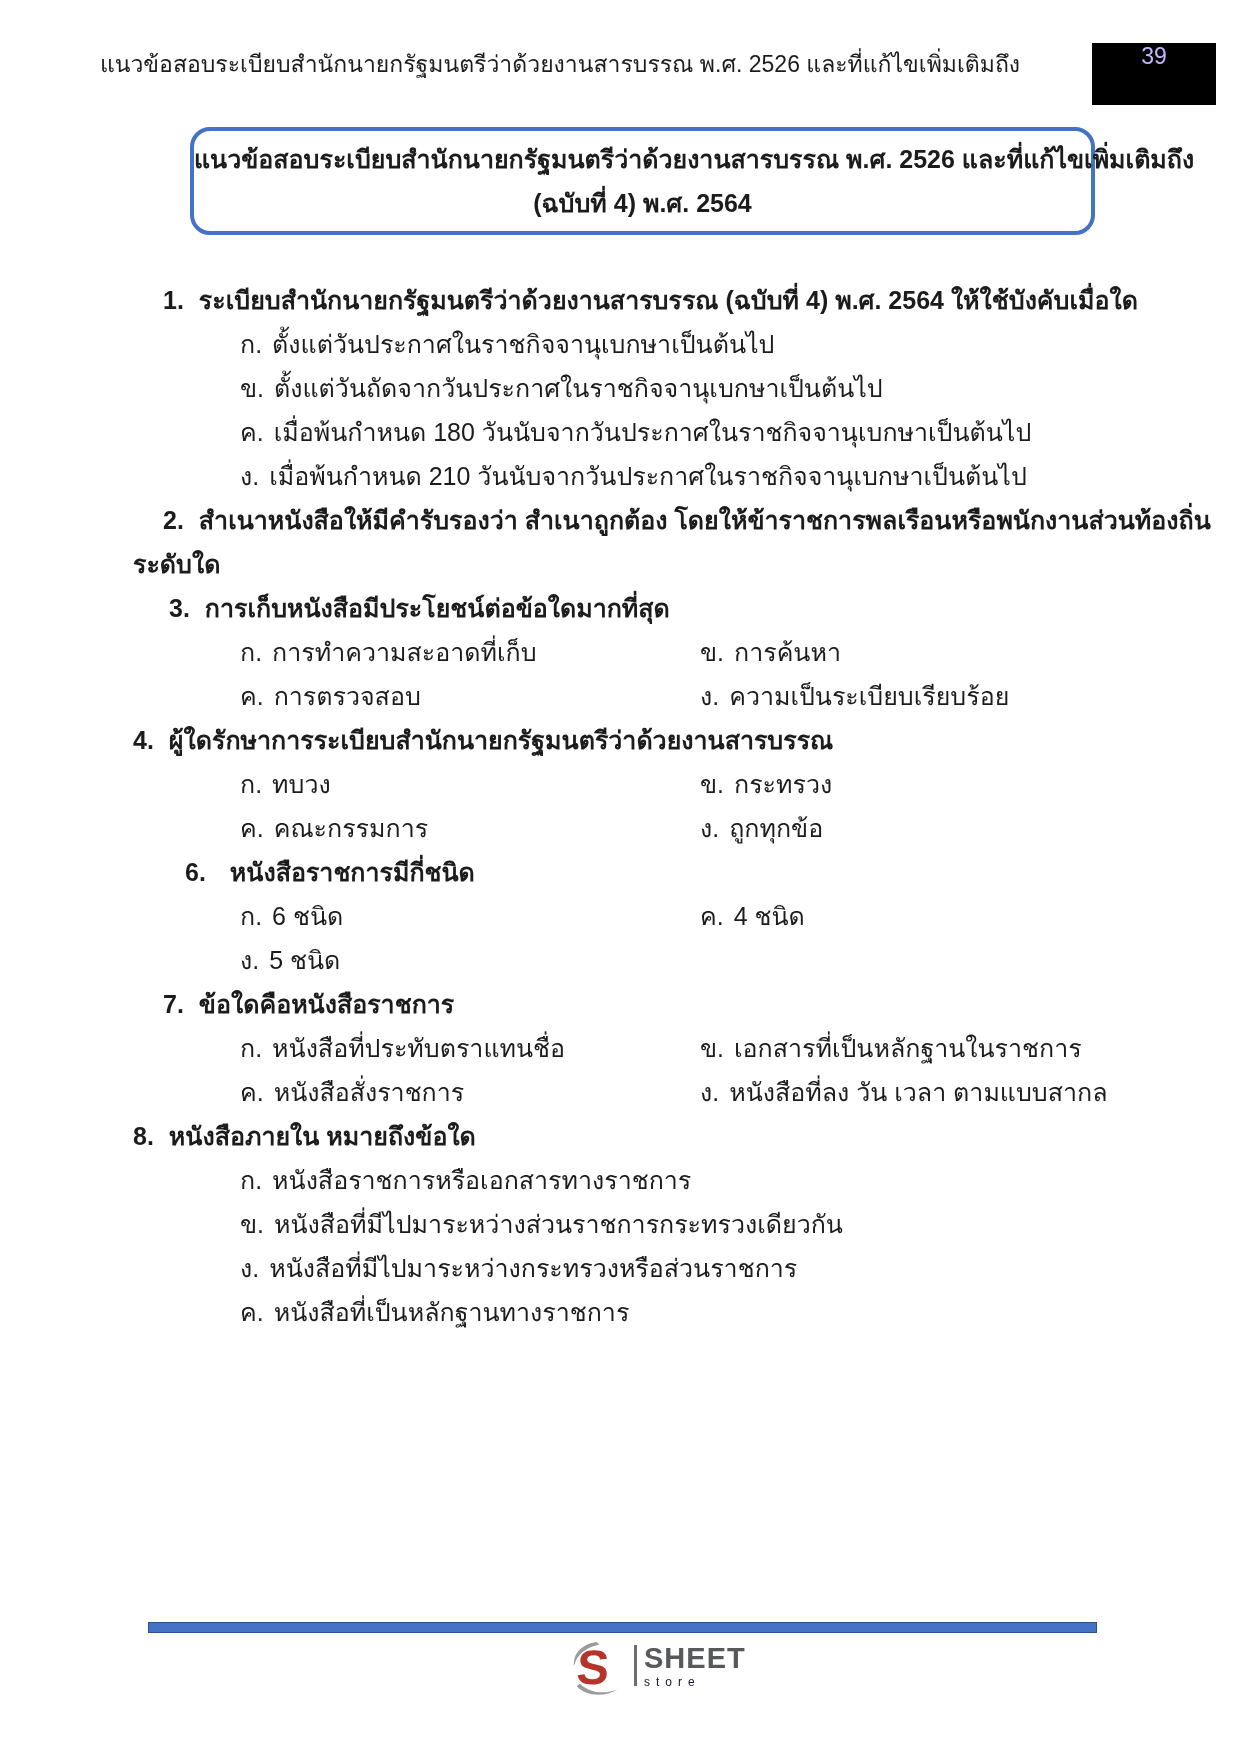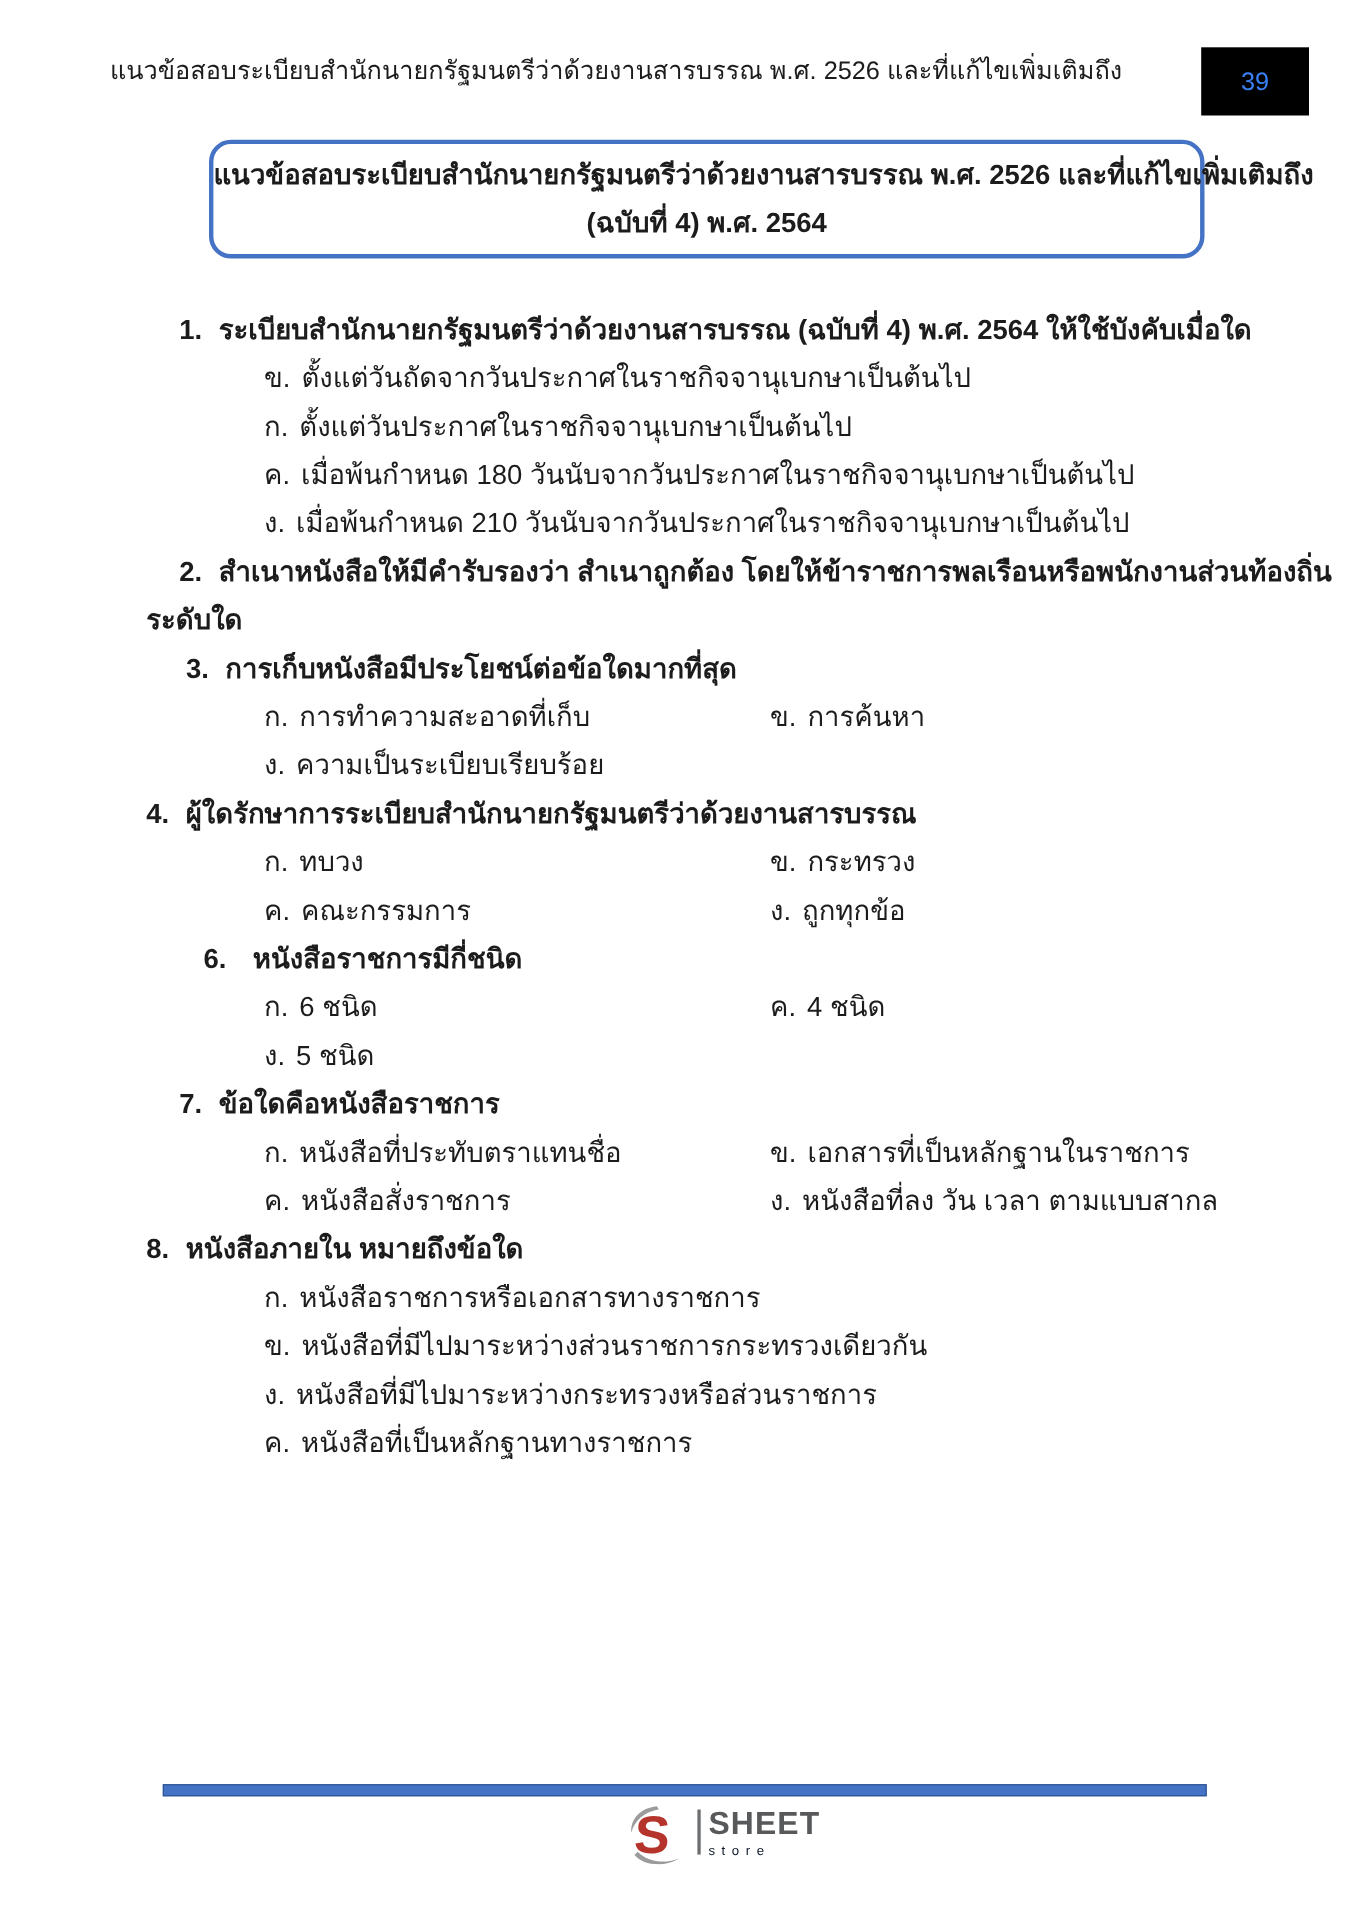--- a/index.html
+++ b/index.html
@@ -6,23 +6,23 @@
   body{
     width:1241px;height:1755px;background:#ffffff;position:relative;
     font-family:"Liberation Sans",sans-serif;color:#1c1c1c;overflow:hidden;
   }
   
   .header-title{
     position:absolute;top:46px;left:0;width:1120px;text-align:center;
     font-size:23px;white-space:nowrap;
   }
   .page-num-box{
-    position:absolute;top:43px;left:1092px;width:98px;height:62px;
-    background:#000000;color:#3b82f6;font-size:23px;
-    display:flex;align-items:center;justify-content:center;
+    position:absolute;top:43px;left:1092px;width:124px;height:62px;
+    background:#000000;color:#c4b5fd;font-size:23px;
+    display:flex;align-items:flex-start;justify-content:center;
   }
   
   .title-box{
     position:absolute;top:127px;left:190px;width:897px;height:100px;
     border:4px solid #4472c4;border-radius:20px;background:#ffffff;
     display:flex;flex-direction:column;justify-content:center;
     text-align:center;font-weight:bold;font-size:25px;line-height:44px;
   }
   .title-box .line{white-space:nowrap;}
   
@@ -71,37 +71,38 @@
 <div class="title-box">
   <div class="line">แนวข้อสอบระเบียบสำนักนายกรัฐมนตรีว่าด้วยงานสารบรรณ พ.ศ. 2526 และที่แก้ไขเพิ่มเติมถึง</div>
   <div class="line">(ฉบับที่ 4) พ.ศ. 2564</div>
 </div>
 
 <div class="content">
 
   <div>
     <div class="q-line ind1"><span class="q-num">1.</span><span>ระเบียบสำนักนายกรัฐมนตรีว่าด้วยงานสารบรรณ (ฉบับที่ 4) พ.ศ. 2564 ให้ใช้บังคับเมื่อใด</span></div>
     <div class="opts-full">
+      <div class="opt"><span class="opt-label">ก.</span><span>ตั้งแต่วันประกาศในราชกิจจานุเบกษาเป็นต้นไป</span></div>
       <div class="opt"><span class="opt-label">ข.</span><span>ตั้งแต่วันถัดจากวันประกาศในราชกิจจานุเบกษาเป็นต้นไป</span></div>
-      <div class="opt"><span class="opt-label">ก.</span><span>ตั้งแต่วันประกาศในราชกิจจานุเบกษาเป็นต้นไป</span></div>
       <div class="opt"><span class="opt-label">ค.</span><span>เมื่อพ้นกำหนด 180 วันนับจากวันประกาศในราชกิจจานุเบกษาเป็นต้นไป</span></div>
       <div class="opt"><span class="opt-label">ง.</span><span>เมื่อพ้นกำหนด 210 วันนับจากวันประกาศในราชกิจจานุเบกษาเป็นต้นไป</span></div>
     </div>
   </div>
 
   <div>
     <div class="q-line ind1"><span class="q-num">2.</span><span>สำเนาหนังสือให้มีคำรับรองว่า สำเนาถูกต้อง โดยให้ข้าราชการพลเรือนหรือพนักงานส่วนท้องถิ่น</span></div>
     <div class="q-line">ระดับใด</div>
   </div>
 
   <div>
     <div class="q-line ind2"><span class="q-num">3.</span><span>การเก็บหนังสือมีประโยชน์ต่อข้อใดมากที่สุด</span></div>
     <div class="opt-grid">
       <div class="opt"><span class="opt-label">ก.</span><span>การทำความสะอาดที่เก็บ</span></div>
       <div class="opt"><span class="opt-label">ข.</span><span>การค้นหา</span></div>
+      <div class="opt"><span class="opt-label">ค.</span><span>การตรวจสอบ</span></div>
       <div class="opt"><span class="opt-label">ง.</span><span>ความเป็นระเบียบเรียบร้อย</span></div>
     </div>
   </div>
 
   <div>
     <div class="q-line"><span class="q-num">4.</span><span>ผู้ใดรักษาการระเบียบสำนักนายกรัฐมนตรีว่าด้วยงานสารบรรณ</span></div>
   </div>
 
   <div>
     <div class="opt-grid">

